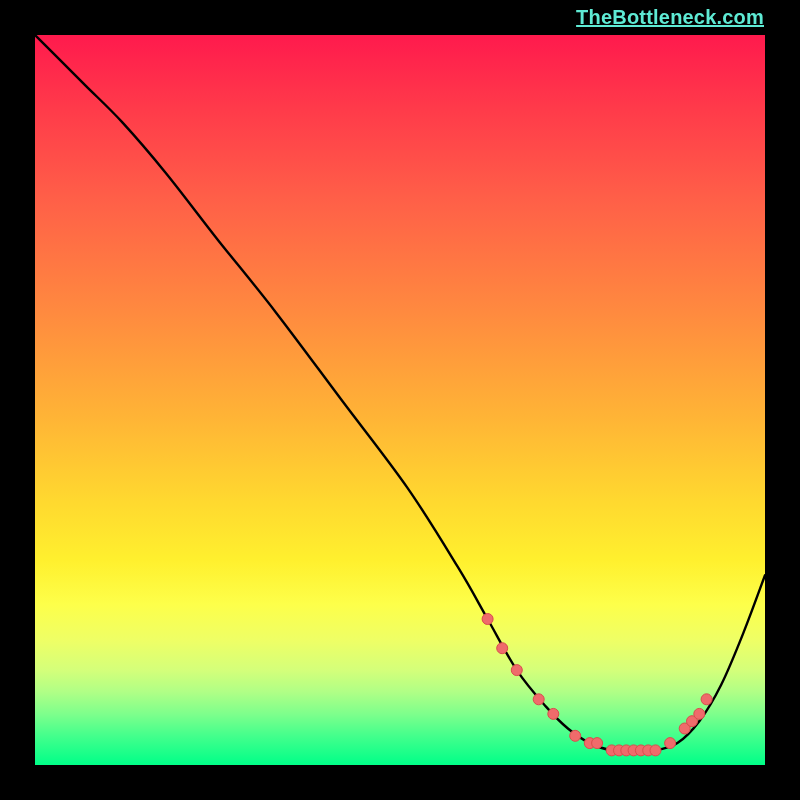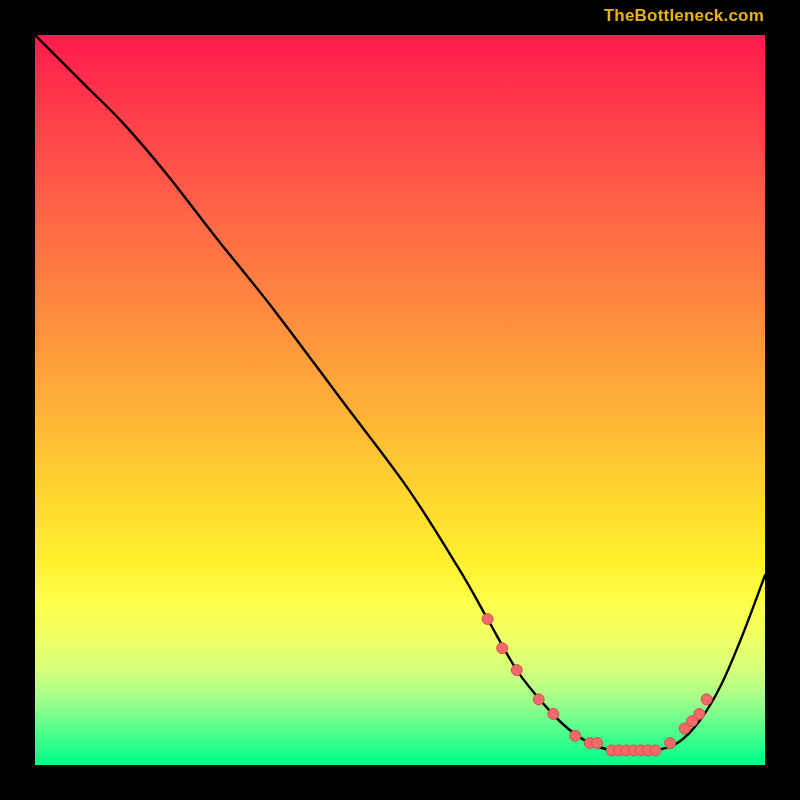--- a/index.html
+++ b/index.html
@@ -46,25 +46,26 @@
     position: absolute;
     left: 0;
     top: 0;
     width: 730px;
     height: 730px;
   }
   .watermark {
     position: absolute;
     top: 6px;
     right: 36px;
-    color: #eab308;
-    font-size: 17px;
+    color: #5eead4;
+    font-size: 20px;
     font-weight: 600;
     letter-spacing: 0.2px;
     user-select: none;
+    text-decoration: underline;
   }
 </style>
 </head>
 <body>
 <div class="frame">
 
   <div class="watermark">TheBottleneck.com</div>
 
   <div class="plot-area">
     <svg class="curve-layer" viewBox="0 0 730 730" preserveAspectRatio="none">

